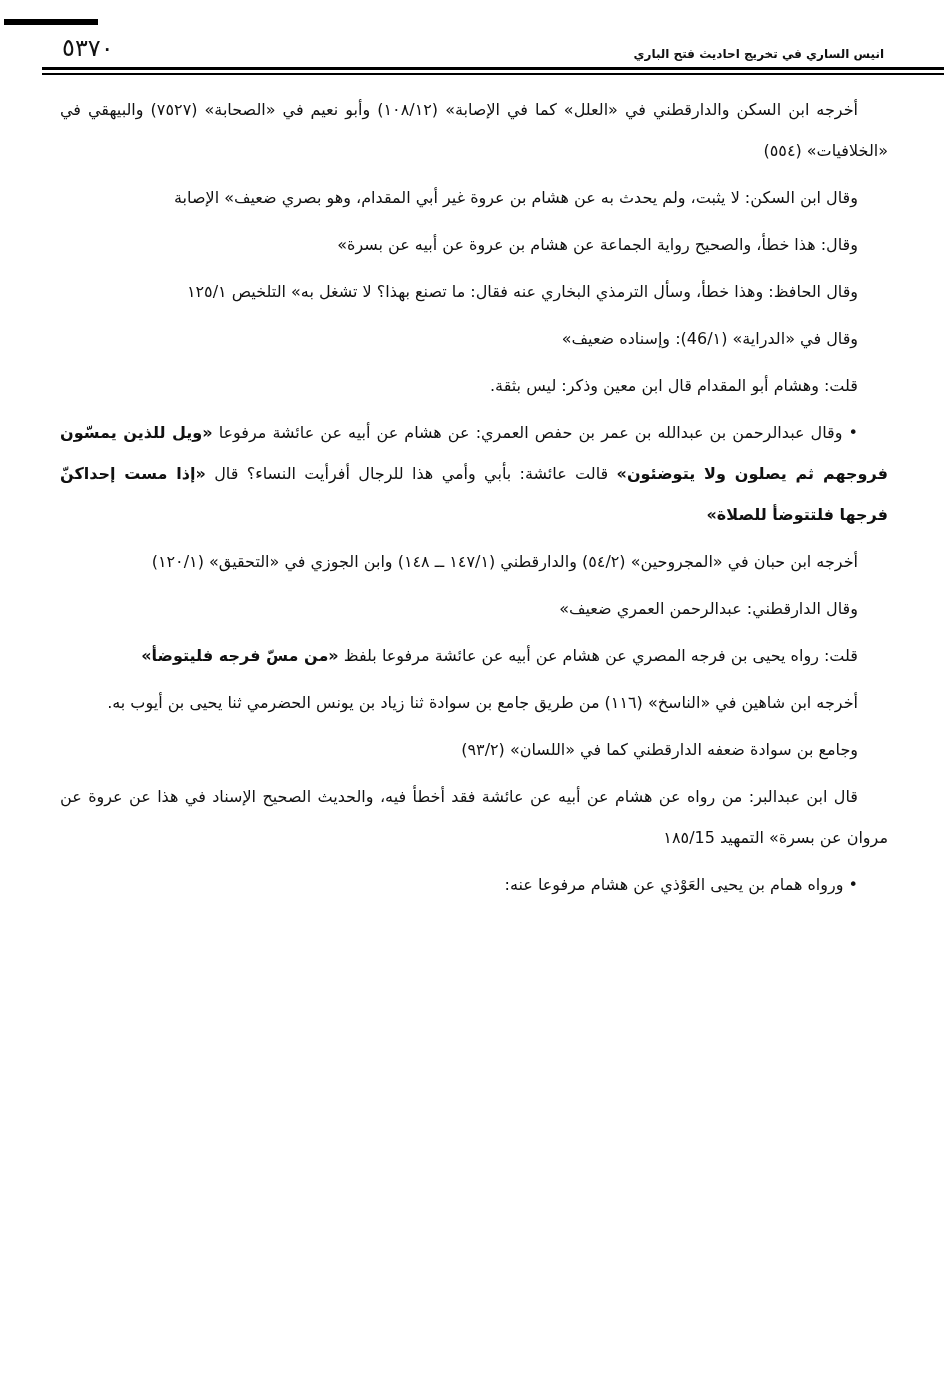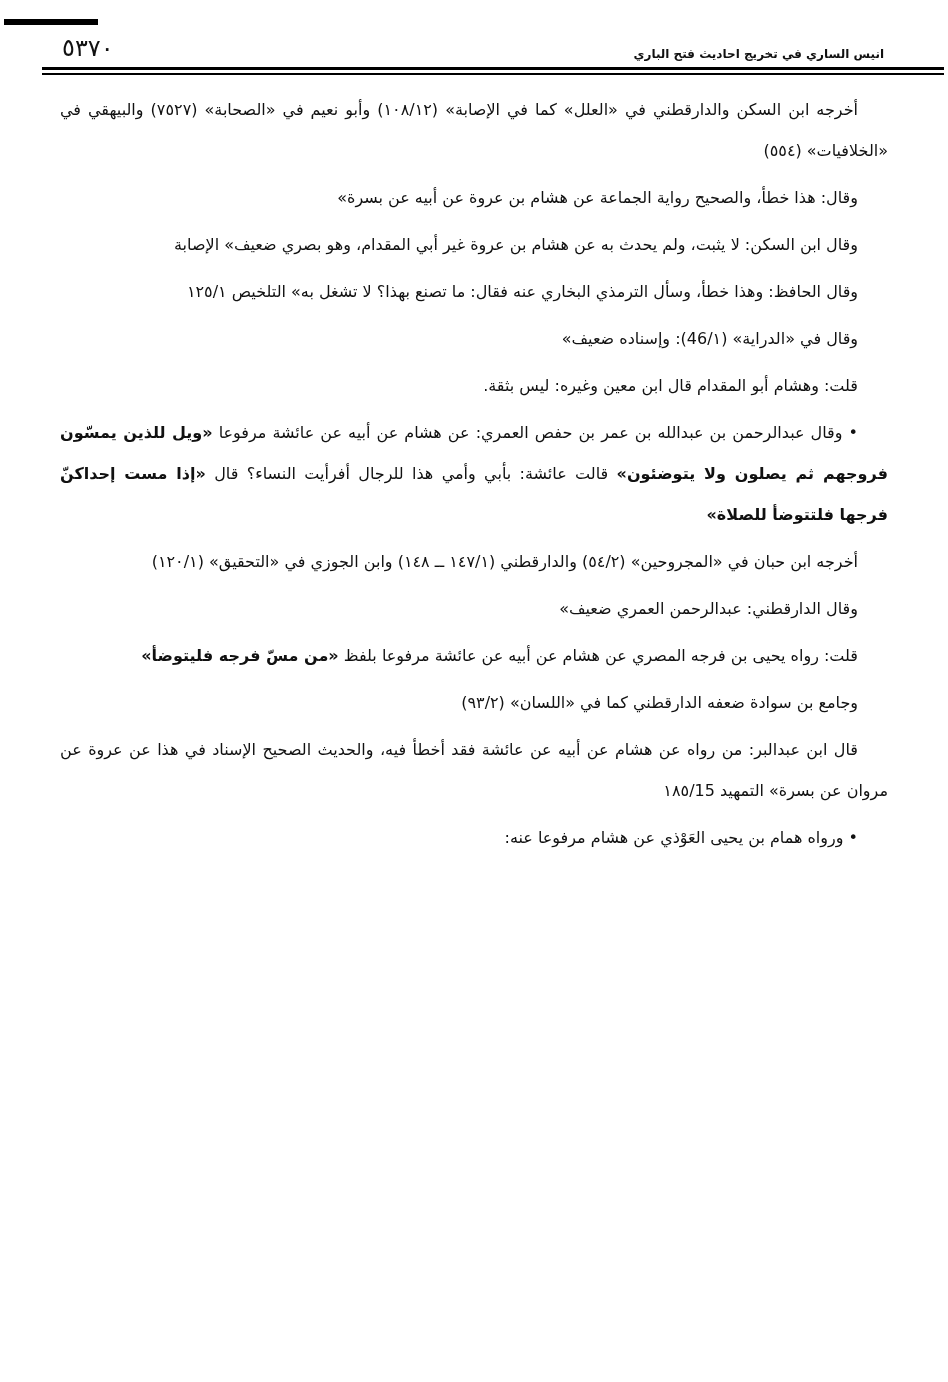--- a/index.html
+++ b/index.html
@@ -75,26 +75,27 @@
 
 <div class="page">
   <div class="page-header">
     <span class="book-title">انيس الساري في تخريج احاديث فتح الباري</span>
     <span class="page-number">٥٣٧٠</span>
   </div>
   <div class="double-rule"></div>
 
   <main class="page-body">
       <p class="para"><span class="">أخرجه ابن السكن والدارقطني في «العلل» كما في الإصابة» (١٠٨/١٢) وأبو نعيم في «الصحابة» (٧٥٢٧) والبيهقي في «الخلافيات» (٥٥٤)</span></p>
+      <p class="para"><span class="">وقال ابن السكن: لا يثبت، ولم يحدث به عن هشام بن عروة غير أبي المقدام، وهو بصري ضعيف» الإصابة</span></p>
       <p class="para"><span class="">وقال: هذا خطأ، والصحيح رواية الجماعة عن هشام بن عروة عن أبيه عن بسرة»</span></p>
-      <p class="para"><span class="">وقال ابن السكن: لا يثبت، ولم يحدث به عن هشام بن عروة غير أبي المقدام، وهو بصري ضعيف» الإصابة</span></p>
       <p class="para"><span class="">وقال الحافظ: وهذا خطأ، وسأل الترمذي البخاري عنه فقال: ما تصنع بهذا؟ لا تشغل به» التلخيص ١٢٥/١</span></p>
       <p class="para"><span class="">وقال في «الدراية» (46/١): وإسناده ضعيف»</span></p>
-      <p class="para"><span class="">قلت: وهشام أبو المقدام قال ابن معين وغيره: ليس بثقة.</span></p>
+      <p class="para"><span class="">قلت: وهشام أبو المقدام قال ابن معين وذكر: ليس بثقة.</span></p>
       <p class="para"><span class="">• وقال عبدالرحمن بن عبدالله بن عمر بن حفص العمري: عن هشام عن أبيه عن عائشة مرفوعا </span><span class="b">«ويل للذين يمسّون فروجهم ثم يصلون ولا يتوضئون»</span><span class=""> قالت عائشة: بأبي وأمي هذا للرجال أفرأيت النساء؟ قال </span><span class="b">«إذا مست إحداكنّ فرجها فلتتوضأ للصلاة»</span></p>
       <p class="para"><span class="">أخرجه ابن حبان في «المجروحين» (٥٤/٢) والدارقطني (١٤٧/١ ــ ١٤٨) وابن الجوزي في «التحقيق» (١٢٠/١)</span></p>
       <p class="para"><span class="">وقال الدارقطني: عبدالرحمن العمري ضعيف»</span></p>
       <p class="para"><span class="">قلت: رواه يحيى بن فرجه المصري عن هشام عن أبيه عن عائشة مرفوعا بلفظ </span><span class="b">«من مسّ فرجه فليتوضأ»</span></p>
+      <p class="para"><span class="">أخرجه ابن شاهين في «الناسخ» (١١٦) من طريق جامع بن سوادة ثنا زياد بن يونس الحضرمي ثنا يحيى بن أيوب به.</span></p>
       <p class="para"><span class="">وجامع بن سوادة ضعفه الدارقطني كما في «اللسان» (٩٣/٢)</span></p>
       <p class="para"><span class="">قال ابن عبدالبر: من رواه عن هشام عن أبيه عن عائشة فقد أخطأ فيه، والحديث الصحيح الإسناد في هذا عن عروة عن مروان عن بسرة» التمهيد ١٨٥/15</span></p>
       <p class="para"><span class="">• ورواه همام بن يحيى العَوْذي عن هشام مرفوعا عنه:</span></p>
     </main>
 </div>
 
 </body></html>

